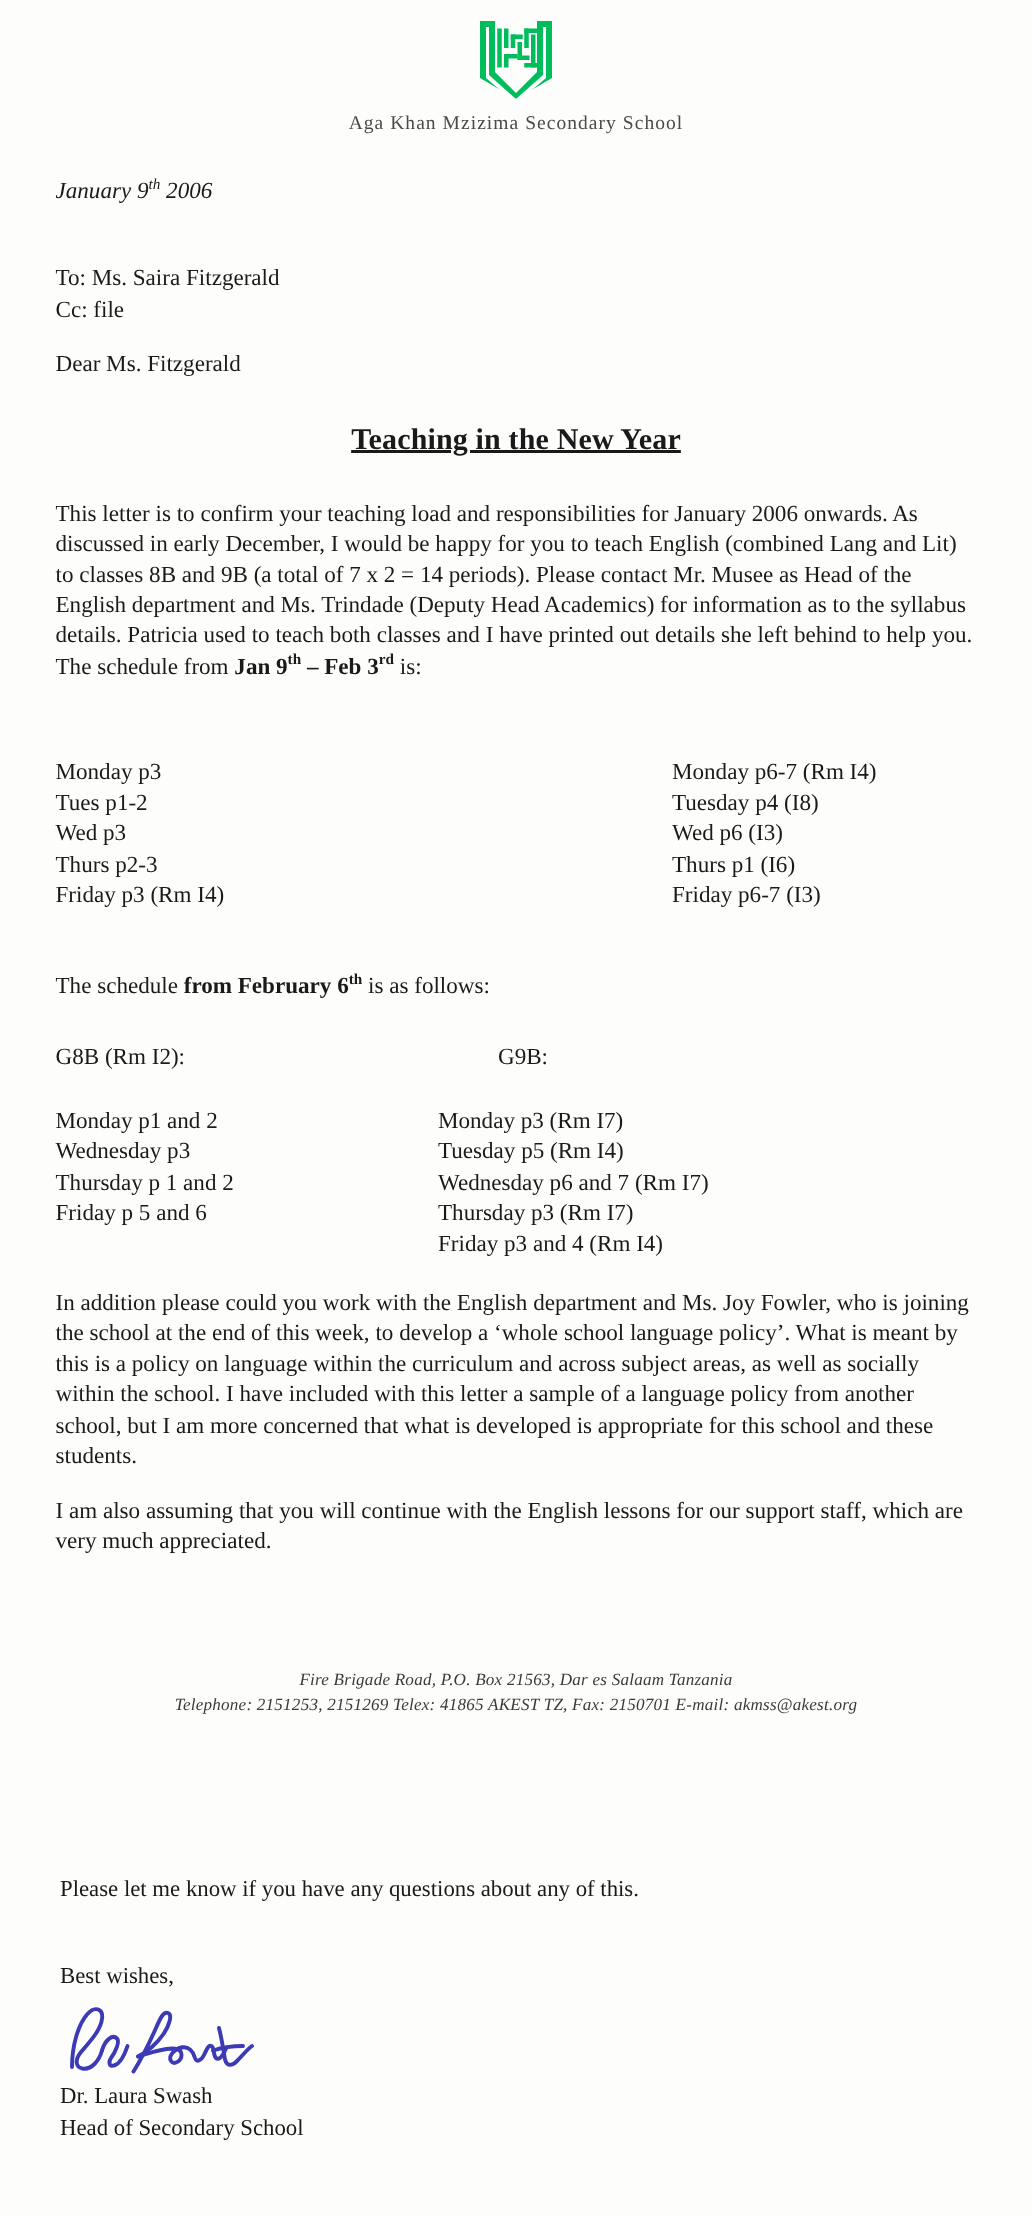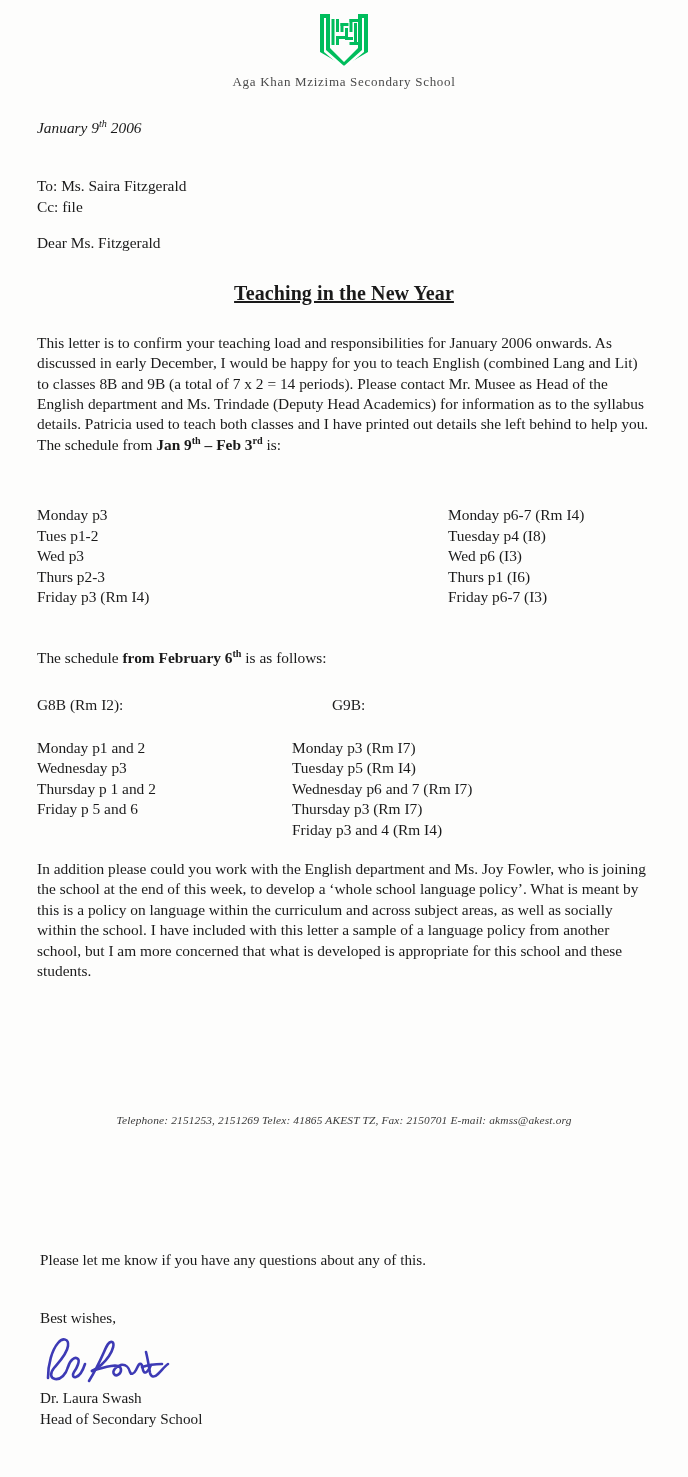--- a/index.html
+++ b/index.html
@@ -228,23 +228,25 @@
         </div>
       </div>
     </div>
 
     <div class="gap-sm"></div>
 
     <p class="para">In addition please could you work with the English department and Ms. Joy Fowler, who is joining the school at the end of this week, to develop a ‘whole school language policy’. What is meant by this is a policy on language within the curriculum and across subject areas, as well as socially within the school. I have included with this letter a sample of a language policy from another school, but I am more concerned that what is developed is appropriate for this school and these students.</p>
 
     <div class="gap-sm"></div>
 
+    <p class="para">I am also assuming that you will continue with the English lessons for our support staff, which are very much appreciated.</p>
   </div>
 
   <div class="footer-addr">
+    <div>Fire Brigade Road,  P.O. Box 21563,  Dar es Salaam   Tanzania</div>
     <div>Telephone: 2151253, 2151269   Telex: 41865 AKEST TZ,  Fax: 2150701   E-mail: akmss@akest.org</div>
   </div>
 
   <div class="closing">
     <p>Please let me know if you have any questions about any of this.</p>
     <div class="gap-lg"></div>
     <p>Best wishes,</p>
     <div class="sig-img">
       <svg width="130" height="52" viewBox="0 0 130 52" aria-hidden="true">
         <g fill="none" stroke="#3d3ab5" stroke-width="2.6" stroke-linecap="round" stroke-linejoin="round">

